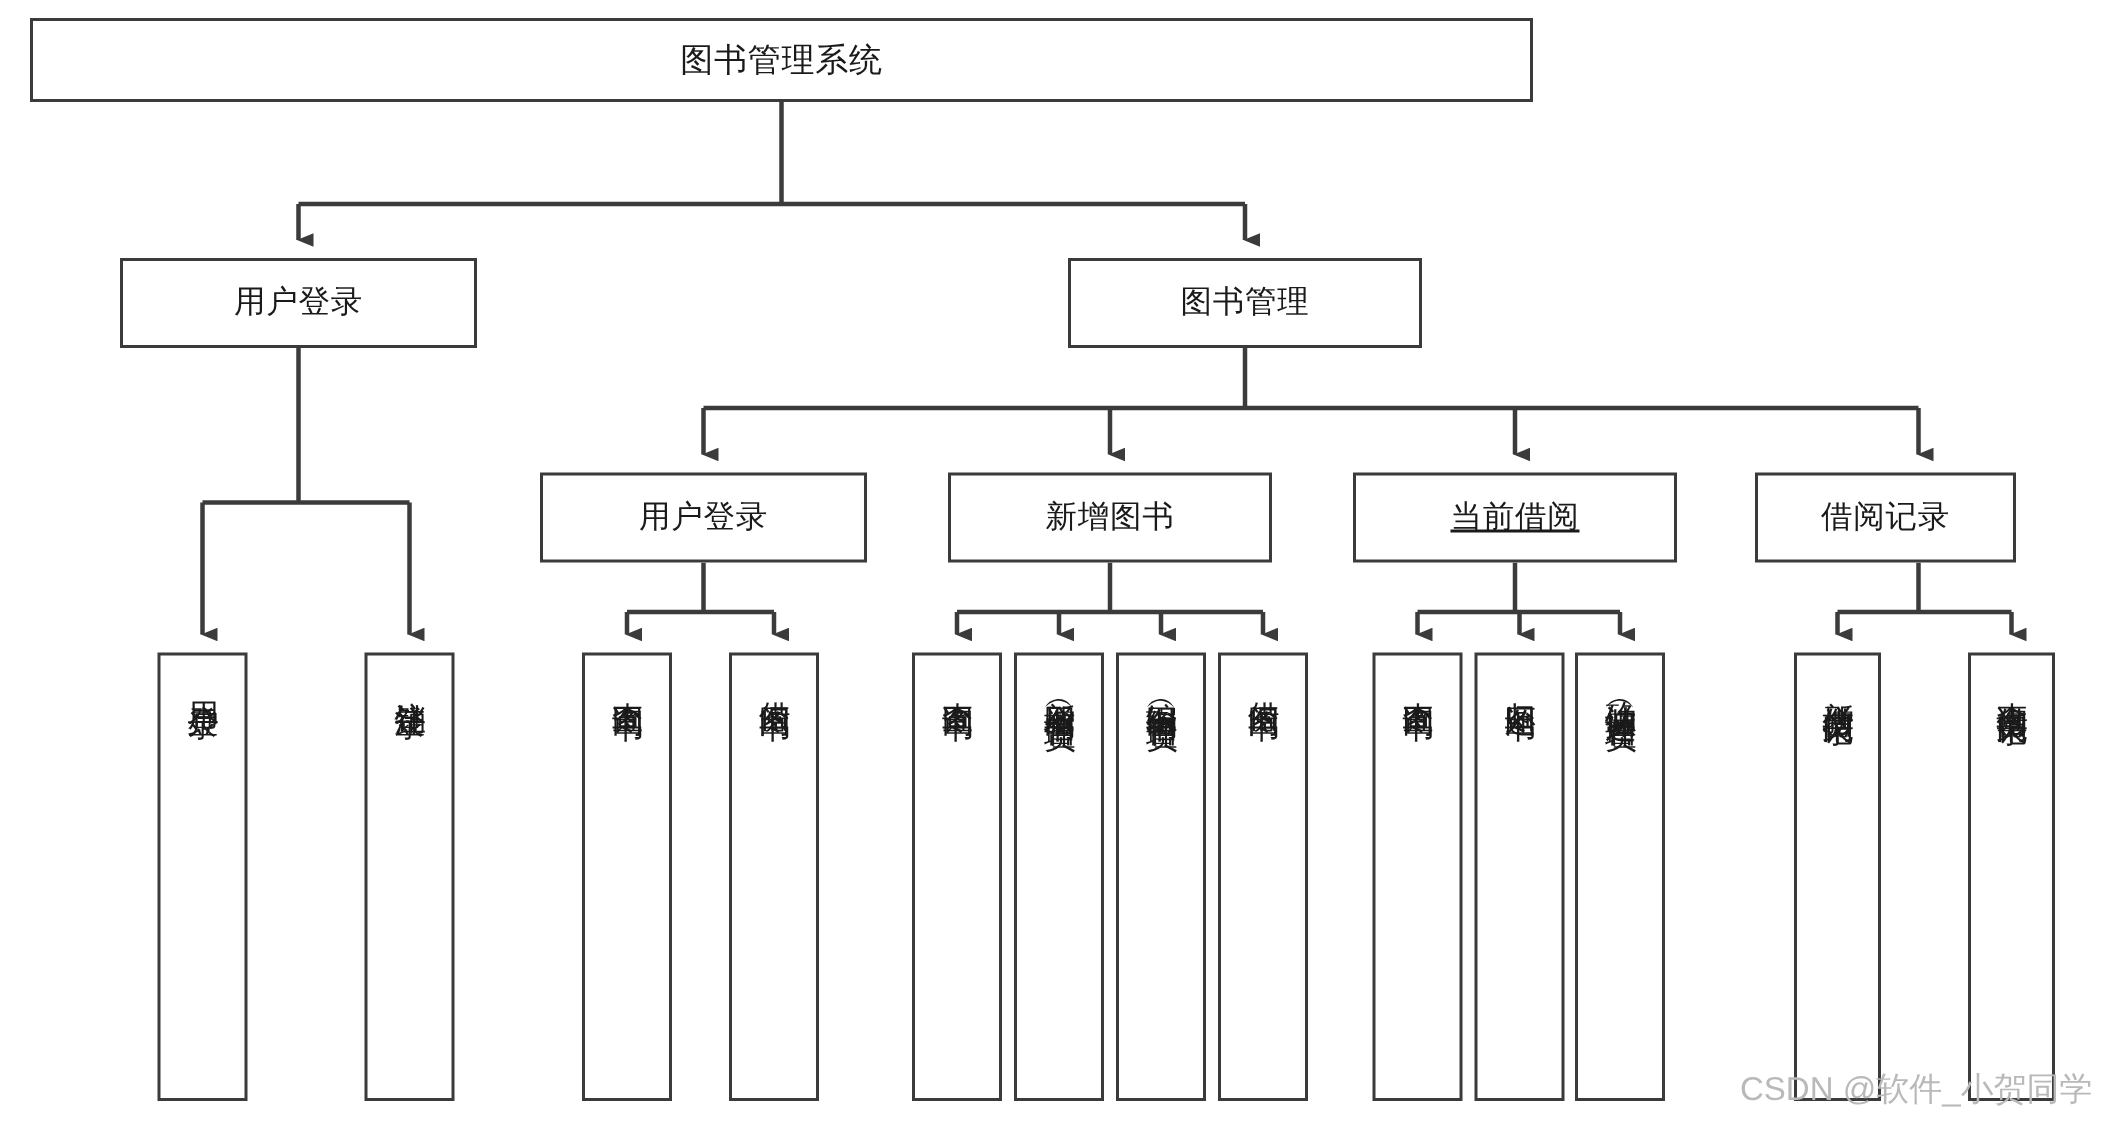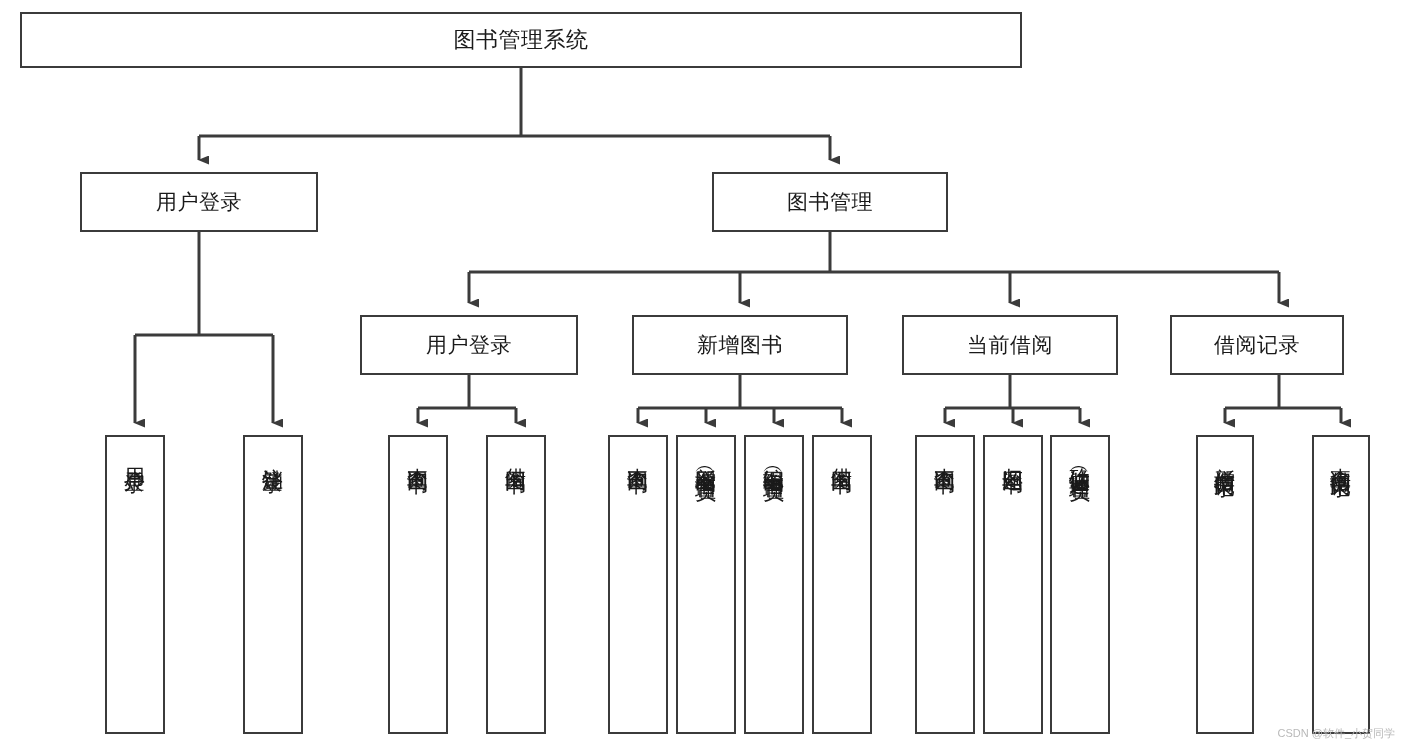--- a/index.html
+++ b/index.html
@@ -52,21 +52,21 @@
     line-height:1.0;
     letter-spacing:2px;
     white-space:nowrap;
     -webkit-writing-mode:vertical-rl;
   }
 
   #watermark{
     position:absolute;
     right:10px;
     bottom:6px;
-    font-size:11px;
+    font-size:22px;
     color:#b9b9b9;
     white-space:nowrap;
     pointer-events:none;
   }
 </style>
 </head>
 <body>
 
 <div id="diagram-root">
 
@@ -133,21 +133,21 @@
   </div>
 
   <div class="node h-node" style="left:360px;top:315px;width:218px;height:60px;">
     <span class="label">用户登录</span>
   </div>
 
   <div class="node h-node" style="left:632px;top:315px;width:216px;height:60px;">
     <span class="label">新增图书</span>
   </div>
 
-  <div class="node h-node" style="left:902px;top:315px;width:216px;height:60px;">
+  <div class="node h-node" style="left:902px;top:315px;width:216px;height:60px;text-decoration:underline;">
     <span class="label">当前借阅</span>
   </div>
 
   <div class="node h-node" style="left:1170px;top:315px;width:174px;height:60px;">
     <span class="label">借阅记录</span>
   </div>
 
   <div class="node v-node" style="left:105px;top:435px;width:60px;height:299px;">
     <span class="label">用户登录</span>
   </div>

